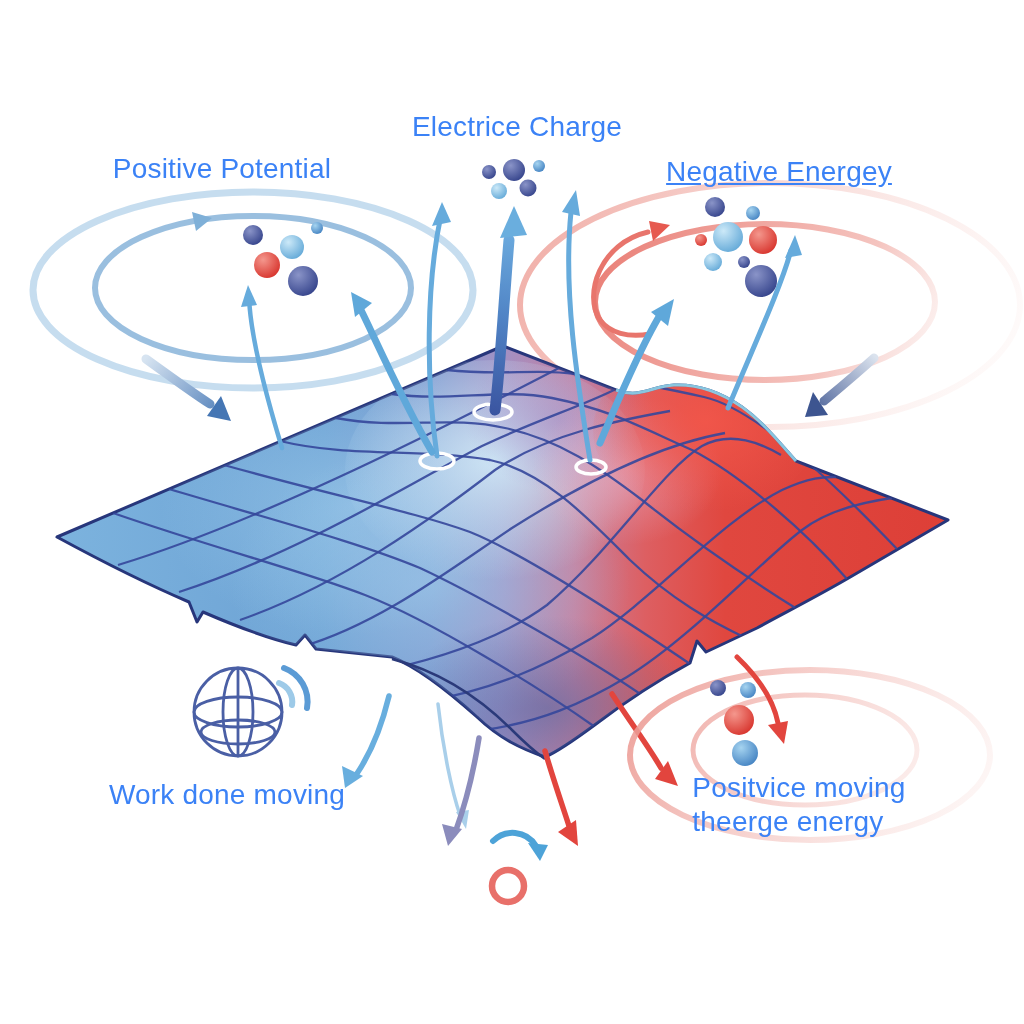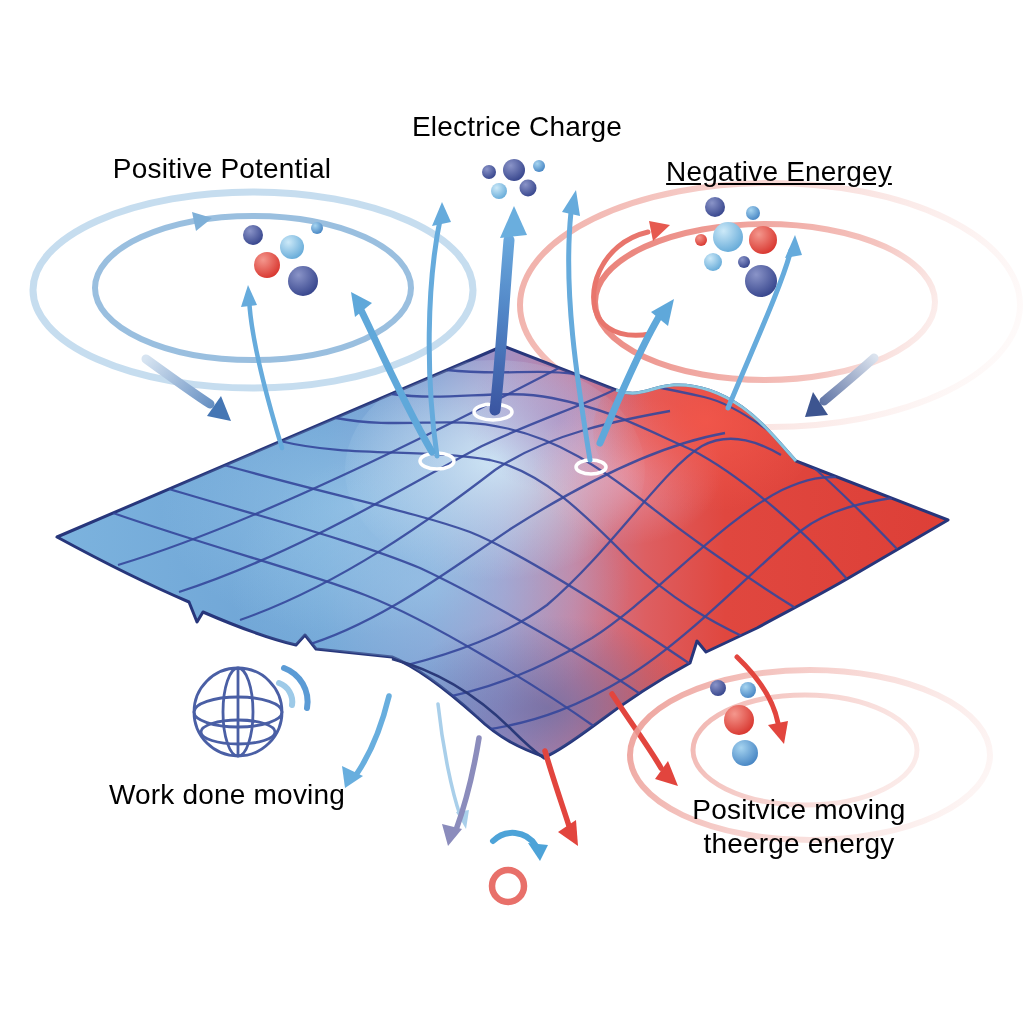--- a/index.html
+++ b/index.html
@@ -1,19 +1,19 @@
 <!DOCTYPE html>
 <html><head>
 <meta charset="utf-8">
 <style>
   html,body{margin:0;padding:0;background:#ffffff;}
   .stage{position:relative;width:1024px;height:1024px;background:#ffffff;overflow:hidden;
          font-family:"Liberation Sans", sans-serif;}
   .stage svg{position:absolute;left:0;top:0;}
-  .lbl{position:absolute;color:#000000;font-size:28px;line-height:34px;text-align:center;
+  .lbl{position:absolute;color:#3b82f6;font-size:28px;line-height:34px;
        transform:translate(-50%,-50%);white-space:nowrap;letter-spacing:0.2px;}
 </style>
 </head>
 <body>
 
 <div class="stage">
 
 <svg width="1024" height="1024" viewBox="0 0 1024 1024">
   <defs>
     <linearGradient id="surfGrad" x1="57" y1="500" x2="948" y2="500" gradientUnits="userSpaceOnUse">
@@ -237,18 +237,18 @@
     <polygon points="540,861 528,843 548,845" fill="#4da3d8"></polygon>
   </g>
 </svg>
 
 <div class="lbl" style="left:517px;top:127px;">Electrice Charge</div>
 <div class="lbl" style="left:222px;top:169px;">Positive Potential</div>
 <div class="lbl" style="left:779px;top:172px;text-decoration:underline;">Negative Energey</div>
 <div class="lbl" style="left:215px;top:795px;margin-left:12px;">
   <div>Work done moving</div>
 </div>
-<div class="lbl" style="left:799px;top:827px;">
+<div class="lbl" style="left:799px;top:805px;">
   <div>Positvice moving</div>
   <div>theerge energy</div>
 </div>
 
 </div>
 
 </body></html>

